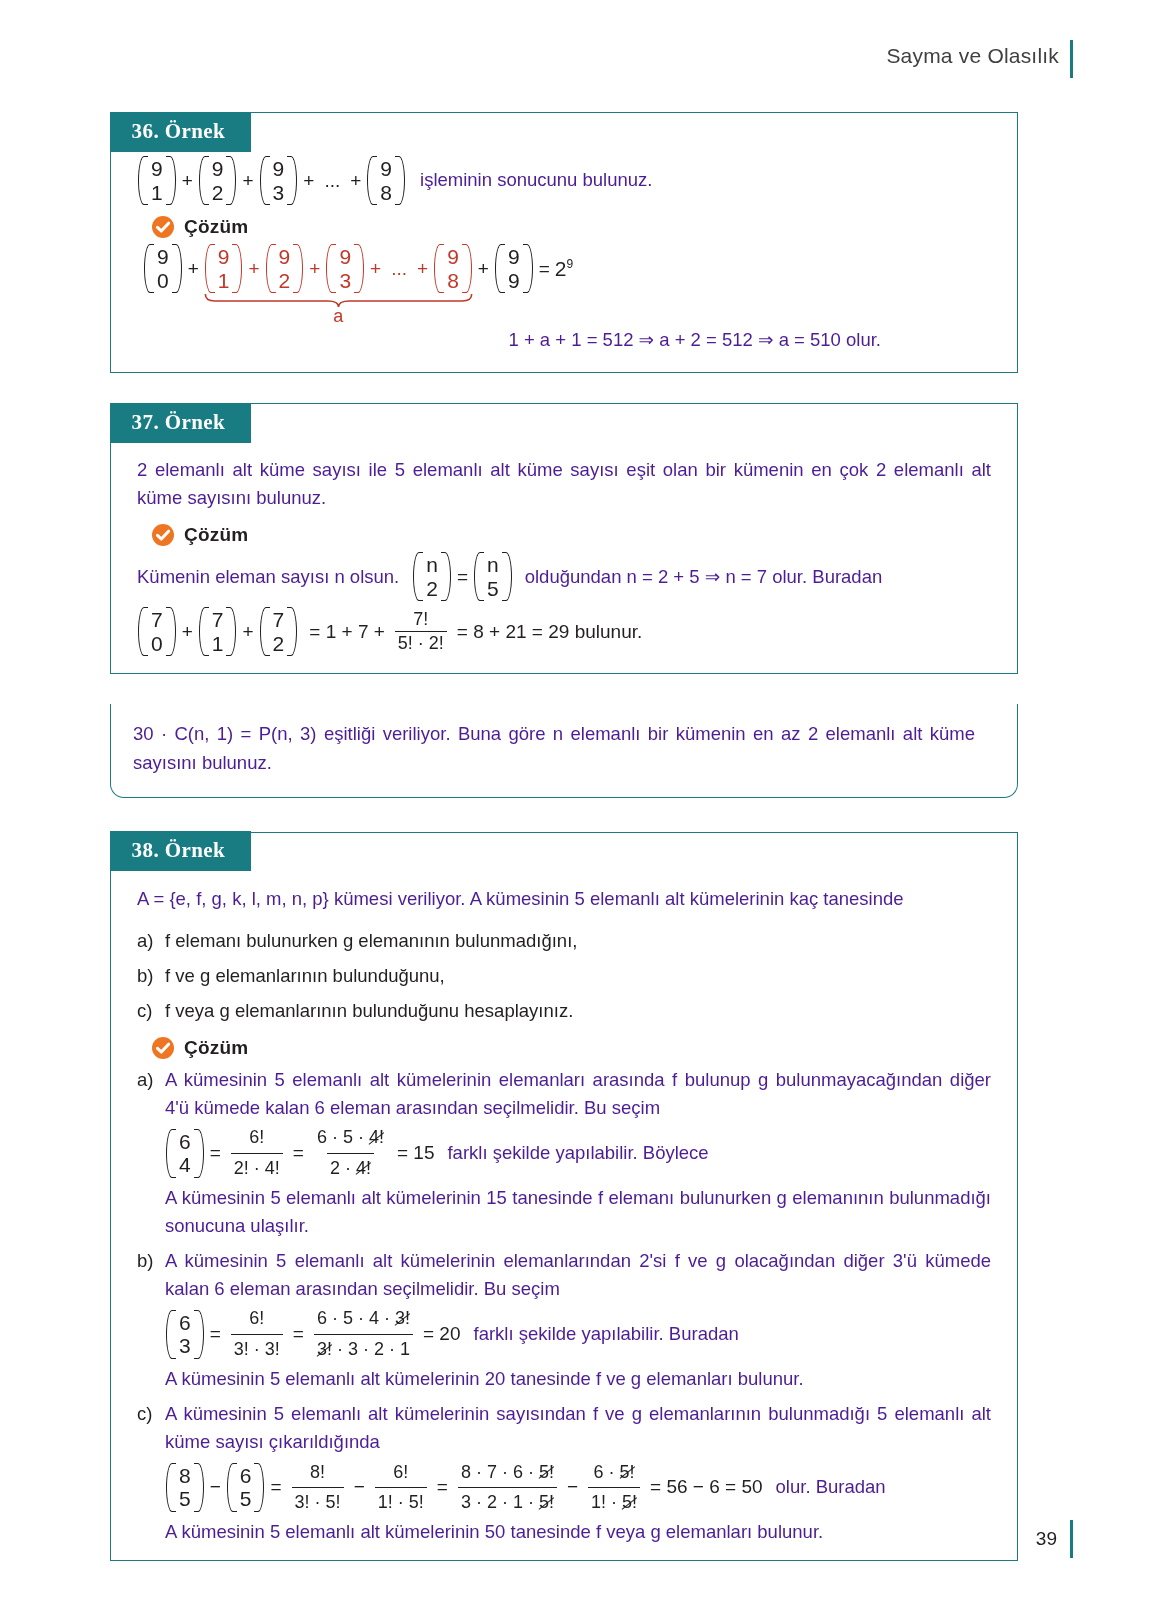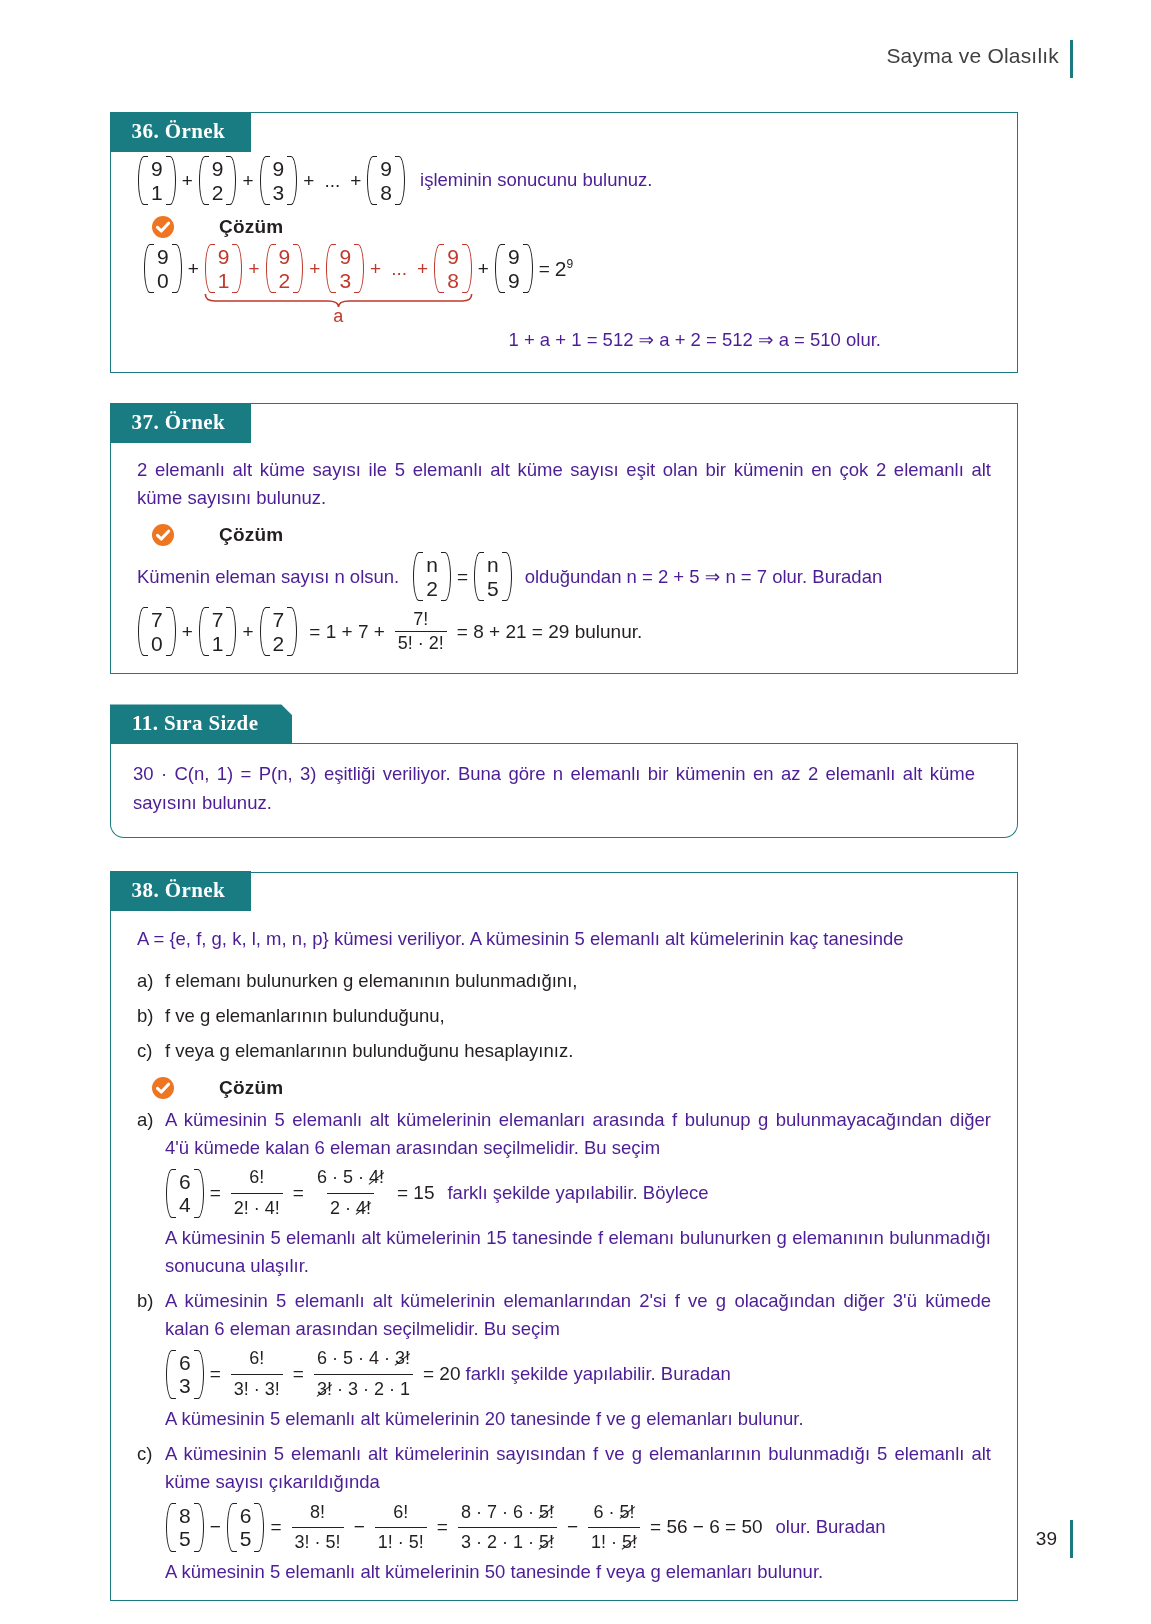--- a/index.html
+++ b/index.html
@@ -55,21 +55,21 @@
     line-height:1.52;
     color:#4c1d95;
   }
   .t.just{text-align:justify; text-justify:inter-word;}
   .mb10{margin-bottom:10px;}
   .mb14{margin-bottom:14px;}
   .u{ text-underline-offset:3px; }
 
   
   .cozum{display:flex; align-items:center; gap:9px; margin:11px 0 6px 14px;}
-  .cozum .lbl{font-weight:700; font-size:19px; letter-spacing:.2px;margin-left:35px;}
+  .cozum .lbl{font-weight:700; font-size:19px; letter-spacing:.2px;}
   .chk{width:24px;height:24px;flex:0 0 24px;display:block;}
   .mathrow{display:flex; align-items:center; flex-wrap:wrap; font-size:19px;}
   .op{padding:0 5px; font-size:19px;}
   .binom{
     display:inline-flex; align-items:center; justify-content:center;
     position:relative; padding:0 11px; margin:0 1px;
   }
   .binom .col{display:flex; flex-direction:column; align-items:center; line-height:1.12; font-size:19px;}
   .binom::before,.binom::after{
     content:""; position:absolute; top:-1px; bottom:-1px; width:9px;
@@ -303,24 +303,20 @@
           <span class="frac">
             <span class="num">7!</span>
             <span class="den">5! · 2!</span>
           </span>
           <span class="op">= 8 + 21 = 29 bulunur.</span>
         </div>
       </div>
     </div>
 
     <div class="box sira">
-      <div class="sira-head">
-        <div class="tab chamfer" style="top:0; left:0;">11. Sıra Sizde</div>
-        <div class="rule"></div>
-      </div>
       <div class="sira-frame">
         <div class="t just"><span>30 · C(n, 1) = P(n, 3)  eşitliği veriliyor. Buna göre n elemanlı bir kümenin </span><span class="u">en az</span><span> 2 elemanlı alt küme sayısını bulunuz.</span></div>
       </div>
     </div>
 
     <div class="box">
       <div class="tab">38. Örnek</div>
       <div class="bodypad" style="padding-top:12px; padding-bottom:14px;">
 
         <div class="t mb14">A = {e, f, g, k, l, m, n, p} kümesi veriliyor. A kümesinin 5 elemanlı alt kümelerinin kaç tanesinde</div>
@@ -389,21 +385,21 @@
               <span class="frac">
                 <span class="num">6!</span>
                 <span class="den">3! · 3!</span>
               </span>
               <span class="op">=</span>
               <span class="frac">
                 <span class="num"><span>6 · 5 · 4 · </span><span class="strike">3!</span></span>
                 <span class="den"><span class="strike">3!</span><span> · 3 · 2 · 1</span></span>
               </span>
               <span class="op">= 20</span>
-              <span class="t" style="text-align:right;">farklı şekilde yapılabilir. Buradan</span>
+              <span class="t" style="margin-left:8px;text-align:right;">farklı şekilde yapılabilir. Buradan</span>
             </span>
             <span class="t just" style="display:block;">A kümesinin 5 elemanlı alt kümelerinin 20 tanesinde f ve g elemanları bulunur.</span>
           </span>
         </div>
 
         <div class="li" style="margin-top:6px; margin-bottom:0;">
           <span class="mark">c)</span>
           <span class="bodytxt">
             <span class="t just" style="display:block;">A kümesinin 5 elemanlı alt kümelerinin sayısından f ve g elemanlarının bulunmadığı 5 elemanlı alt küme sayısı çıkarıldığında</span>
             <span class="mathrow" style="margin:2px 0 2px 0;">

